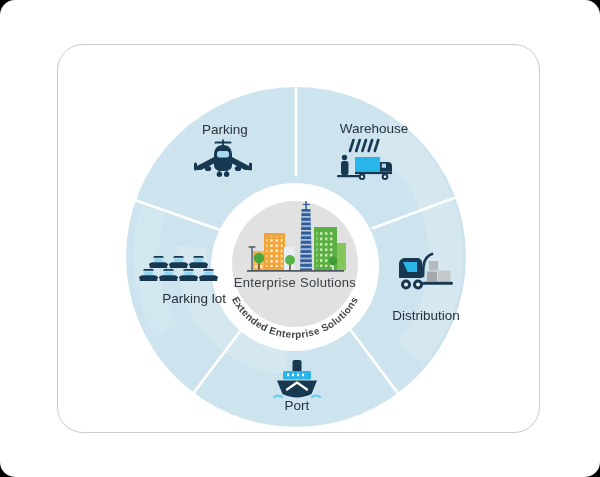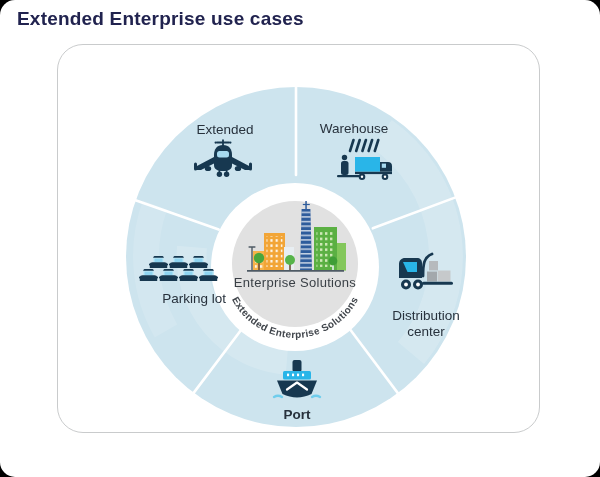--- a/index.html
+++ b/index.html
@@ -13,21 +13,20 @@
   .icon{position:absolute;}
   svg text{font-family:"Liberation Sans",sans-serif;}
   .cars{position:absolute;left:135px;top:256px;width:86px;display:flex;flex-direction:column;align-items:center;gap:1px;}
   .cars .row{display:flex;gap:1px;justify-content:center;}
 </style>
 </head>
 <body>
 
 <div class="page">
 
-  <div class="title">Extended Enterprise use cases</div>
 
   <div class="card"></div>
 
   <svg class="overlay" width="600" height="477" viewBox="0 0 600 477">
     <defs>
       <pattern id="pw" width="5.2" height="5.2" patternUnits="userSpaceOnUse">
         <rect width="2.2" height="2.5" fill="#ffffff" opacity="0.88"></rect>
       </pattern>
       <pattern id="ps" width="14" height="4.6" patternUnits="userSpaceOnUse">
         <rect width="14" height="1.5" fill="#ffffff" opacity="0.72"></rect>
@@ -91,21 +90,21 @@
       <line x1="247" y1="270.8" x2="344" y2="270.8" stroke="#4e5a64" stroke-width="1.7"></line>
     </g>
 
     <text x="295" y="287" text-anchor="middle" font-size="13" letter-spacing="0.3" fill="#3a4046">Enterprise Solutions</text>
     <path id="arcText" d="M228.3 291.3 A71 71 0 0 0 361.7 291.3" fill="none"></path>
     <text font-size="10" font-weight="600" letter-spacing="0.35" fill="#42474d">
       <textPath href="#arcText" startOffset="50%" text-anchor="middle">Extended Enterprise Solutions</textPath>
     </text>
   </svg>
 
-  <div class="label" style="left:175px;top:122px;width:100px;">Extended</div>
+  <div class="label" style="left:175px;top:122px;width:100px;">Parking</div>
   <svg class="icon" style="left:193px;top:139px;" width="60" height="40" viewBox="0 0 60 40">
     <g fill="#173850">
       <rect x="29.1" y="0.5" width="1.8" height="8"></rect>
       <rect x="23" y="2.6" width="14" height="2" rx="1"></rect>
       <circle cx="22.6" cy="3.6" r="1.1"></circle>
         <circle cx="37.4" cy="3.6" r="1.1"></circle>
       <path d="M30 6 C36 6 39 10 39 16 L39 26 C39 30 36 32 30 32 C24 32 21 30 21 26 L21 16 C21 10 24 6 30 6 Z"></path>
       <polygon points="21,18 2,28 2,31 8,31 21,24.5"></polygon>
       <rect x="1" y="23.5" width="3" height="8" rx="1.5"></rect>
       <ellipse cx="15" cy="29.5" rx="3.2" ry="2.6"></ellipse>
@@ -113,21 +112,21 @@
       <rect x="56" y="23.5" width="3" height="8" rx="1.5"></rect>
       <ellipse cx="45" cy="29.5" rx="3.2" ry="2.6"></ellipse>
       <rect x="25.6" y="31" width="1.5" height="3"></rect>
         <rect x="32.9" y="31" width="1.5" height="3"></rect>
       <circle cx="26.4" cy="35.2" r="2.7"></circle>
         <circle cx="33.6" cy="35.2" r="2.7"></circle>
     </g>
     <rect x="24" y="12" width="12" height="6.5" rx="2.5" fill="#a6daf0"></rect>
   </svg>
 
-  <div class="label" style="left:304px;top:121px;width:100px;">Warehouse</div>
+  <div class="label" style="left:324px;top:121px;width:100px;">Warehouse</div>
   <svg class="icon" style="left:335px;top:138px;" width="66" height="44" viewBox="0 0 66 44">
     <g stroke="#173850" stroke-width="2.6" stroke-linecap="round">
       <line x1="15" y1="13" x2="18.5" y2="2"></line>
         <line x1="21.2" y1="13" x2="24.7" y2="2"></line>
       <line x1="27.4" y1="13" x2="30.9" y2="2"></line>
         <line x1="33.6" y1="13" x2="37.1" y2="2"></line>
       <line x1="39.8" y1="13" x2="43.3" y2="2"></line>
     </g>
     <g fill="#173850">
       <circle cx="9.5" cy="19.5" r="2.7"></circle>
@@ -141,37 +140,36 @@
     <g fill="#173850">
       <circle cx="27" cy="38.8" r="3.3"></circle>
         <circle cx="50" cy="38.8" r="3.3"></circle>
     </g>
     <circle cx="27" cy="38.8" r="1.2" fill="#fff"></circle>
       <circle cx="50" cy="38.8" r="1.2" fill="#fff"></circle>
   </svg>
 
   <div class="label" style="left:376px;top:308px;width:100px;">
     <div>Distribution</div>
-    <div>center</div>
   </div>
   <svg class="icon" style="left:393px;top:248px;" width="64" height="46" viewBox="0 0 64 46">
     <rect x="36" y="13" width="9" height="9.5" fill="#b6babd"></rect>
     <rect x="34" y="23.5" width="10" height="10" fill="#a3a8ac"></rect>
     <rect x="44.5" y="22.5" width="13" height="11" fill="#c6c9cb"></rect>
     <path d="M30 28 C30 16 31 9 39 6" fill="none" stroke="#173850" stroke-width="2.8" stroke-linecap="round"></path>
     <path d="M6 30 L6 16 C6 12.5 8.5 10 12 10 L24 10 C27 10 29 12 29 15 L29 30 Z" fill="#173850"></path>
     <polygon points="10,14 24,14 24,24 14.5,24" fill="#29b5e8"></polygon>
     <rect x="29" y="33.8" width="31" height="3" rx="1.5" fill="#173850"></rect>
     <circle cx="13" cy="36.5" r="5" fill="#173850"></circle>
       <circle cx="25" cy="36.5" r="5" fill="#173850"></circle>
     <circle cx="13" cy="36.5" r="1.9" fill="#fff"></circle>
       <circle cx="25" cy="36.5" r="1.9" fill="#fff"></circle>
   </svg>
 
-  <div class="label" style="left:247px;top:407px;width:100px;font-weight:bold;">Port</div>
+  <div class="label" style="left:247px;top:398px;width:100px;">Port</div>
   <svg class="icon" style="left:272px;top:358px;" width="50" height="46" viewBox="0 0 50 46">
     <rect x="20.5" y="2" width="9" height="12" rx="2" fill="#173850"></rect>
     <rect x="11" y="13" width="28" height="8.5" rx="1.5" fill="#29b5e8"></rect>
     <g fill="#ffffff">
       <rect x="15" y="15.6" width="2.1" height="2.6"></rect>
         <rect x="20" y="15.6" width="2.1" height="2.6"></rect>
       <rect x="25" y="15.6" width="2.1" height="2.6"></rect>
         <rect x="30" y="15.6" width="2.1" height="2.6"></rect>
     </g>
     <path d="M5 22.5 L45 22.5 L39.5 36 C30 40.5 20 40.5 10.5 36 Z" fill="#173850"></path>

